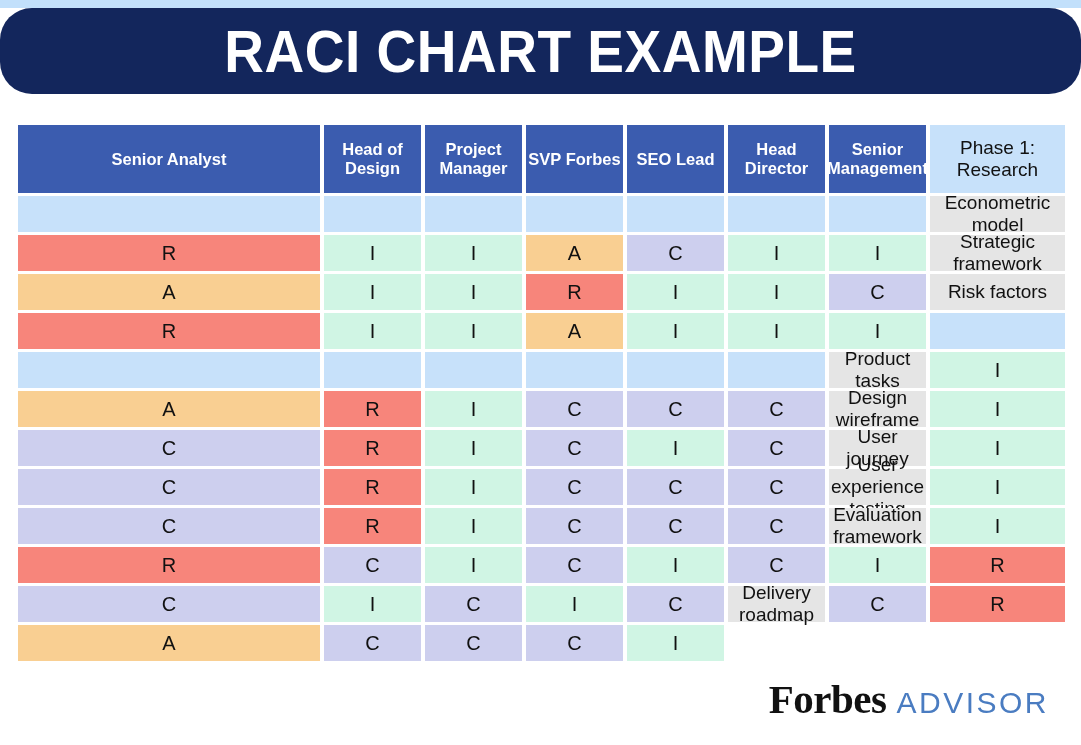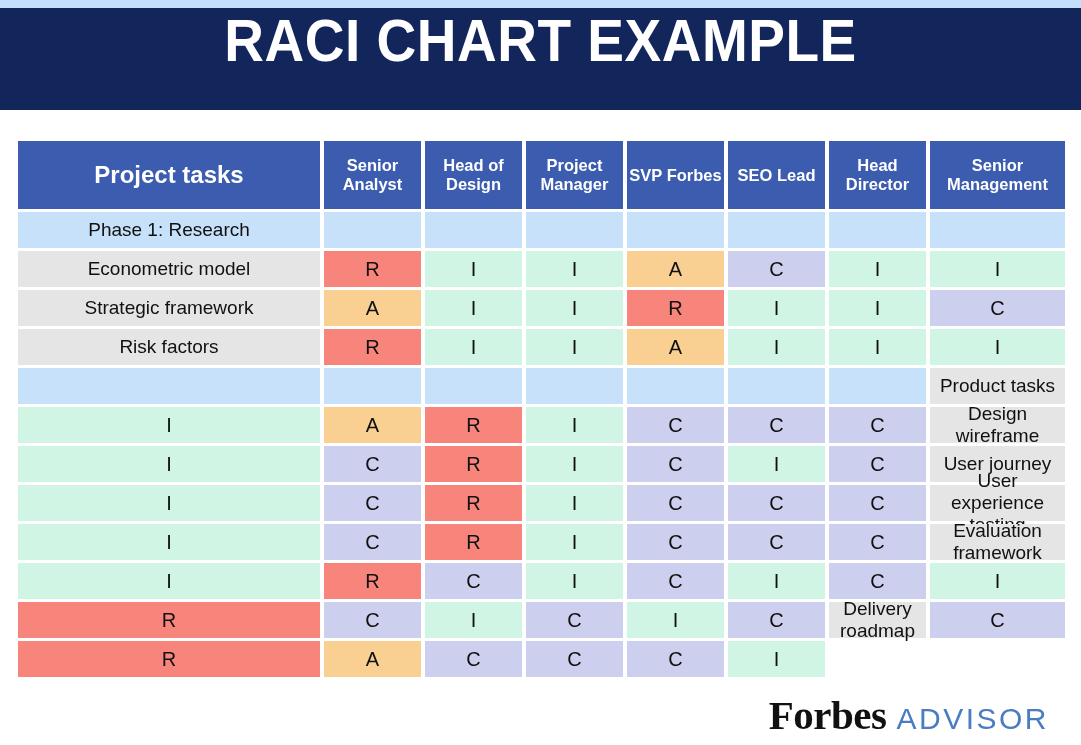--- a/index.html
+++ b/index.html
@@ -7,23 +7,23 @@
     width: 1081px; height: 745px;
     background: #ffffff;
     font-family: "Liberation Sans", sans-serif;
     overflow: hidden;
   }
   .top-strip {
     width: 100%; height: 8px;
     background: var(--top-strip, #c2e0fb);
   }
   .banner {
-    width: 100%; height: 102px;
+    width: 100%; height: 86px;
     background: var(--banner-bg, #13265c);
-    display: flex; align-items: flex-start; justify-content: center;
+    display: flex; align-items: center; justify-content: center; border-radius: 32px;
   }
   .banner h1 {
     color: var(--banner-text, #ffffff);
     font-size: 55px;
     font-weight: 700;
     letter-spacing: 0.5px;
     transform: scaleY(1.08);
   }
   .table-wrap {
     margin: 31px 18px 0 18px;
@@ -88,21 +88,20 @@
 <body>
 
 <div class="top-strip"></div>
 
 <div class="banner">
   <h1>RACI CHART EXAMPLE</h1>
 </div>
 
 <div class="table-wrap">
   <div class="raci-grid">
-      <div class="cell header task-header">Project tasks</div>
       <div class="cell header">Senior Analyst</div>
       <div class="cell header">Head of Design</div>
       <div class="cell header">Project Manager</div>
       <div class="cell header">SVP Forbes</div>
       <div class="cell header">SEO Lead</div>
       <div class="cell header">Head Director</div>
       <div class="cell header">Senior Management</div>
       <div class="cell label phase">Phase 1: Research</div>
       <div class="cell raci phase"></div>
       <div class="cell raci phase"></div>

